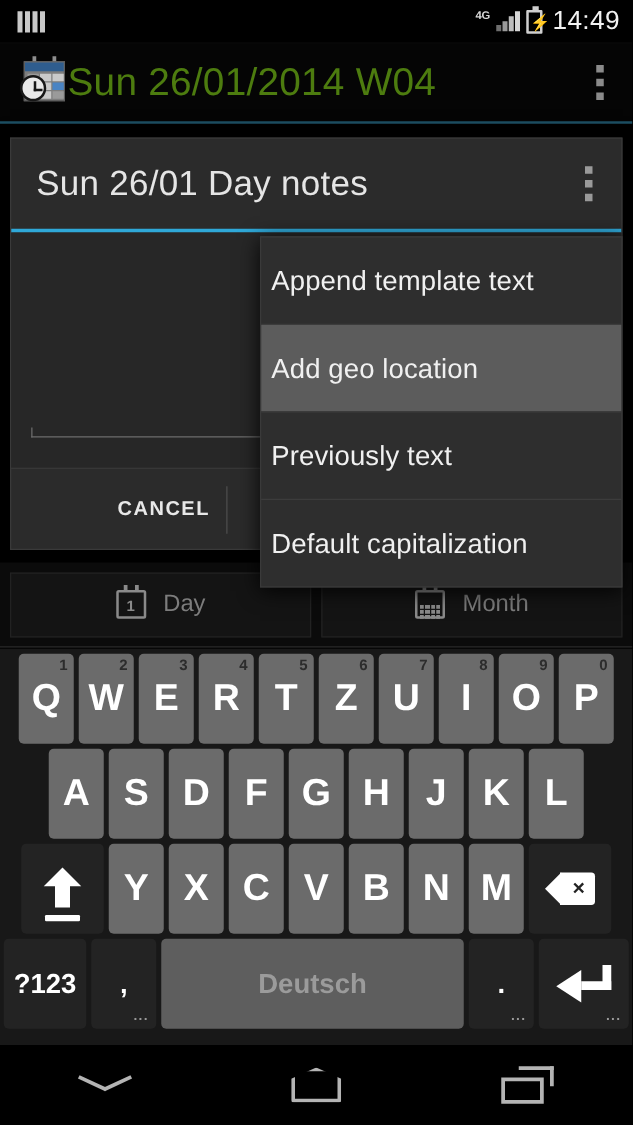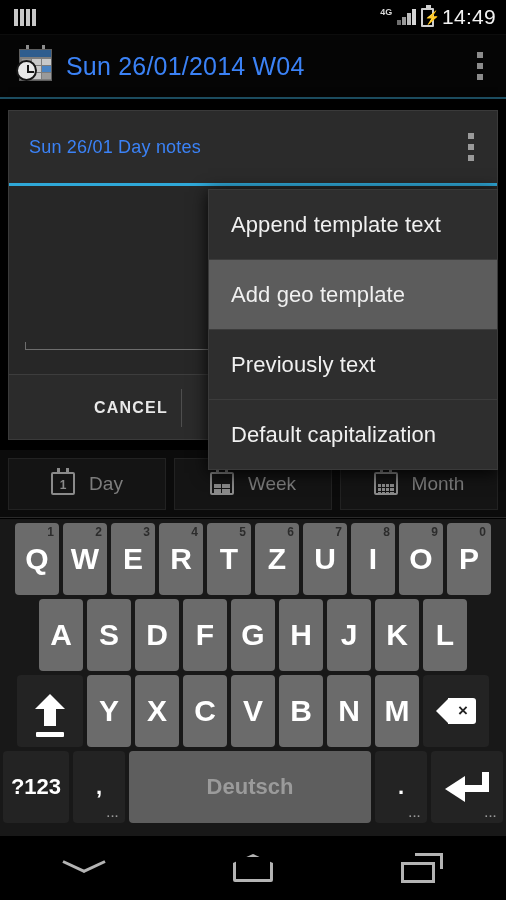--- a/index.html
+++ b/index.html
@@ -41,32 +41,32 @@
   .cal-head{ position:absolute; left:0; top:0; width:100%; height:7px; background:#2f5d8e;}
   .cal-grid{ position:absolute; left:2px; top:9px; width:29px; display:grid; grid-template-columns:repeat(3,1fr); gap:1px;}
   .cal-grid b{ display:block; height:6px; background:#c9c9c9;}
   .cal-grid b.hl{ background:#4a84c4;}
   .cal-grid b.dim{ background:#9a9a9a;}
   .cal-ring{ position:absolute; left:4px; top:14px; width:21px; height:21px; border-radius:50%;
              background:#e9e9e9; border:2px solid #171717;}
   .cal-ring:before{ content:""; position:absolute; left:9px; top:3px; width:2px; height:8px; background:#171717;}
   .cal-ring:after{ content:""; position:absolute; left:9px; top:9px; width:7px; height:2px; background:#171717;}
   .cal-pin{ position:absolute; width:3px; height:6px; background:#8e8e8e; top:-1px;}
-  .ab-title{ font-size:25px; color:#3b82f6; margin-left:12px; flex:1; letter-spacing:.2px;}
+  .ab-title{ font-size:31px; color:#4d7c0f; flex:1; letter-spacing:.2px;}
   .overflow{ width:40px; height:52px; display:flex; flex-direction:column; align-items:center;
              justify-content:center; gap:5px; cursor:pointer;}
   .overflow i{ display:block; width:6px; height:6px; background:#8b8b8b;}
 
   
   .dialog{
     position:absolute; left:8px; top:110px; width:490px; height:330px;
     background:#2b2b2b; border:1px solid #3a3a3a; box-shadow:0 4px 18px rgba(0,0,0,.85);
   }
   .dlg-head{ height:72px; display:flex; align-items:center; padding:0 6px 0 20px; position:relative;}
-  .dlg-title{ font-size:18px; color:#3b82f6; flex:1; letter-spacing:.2px;}
+  .dlg-title{ font-size:28px; color:#e5e5e5; flex:1; letter-spacing:.2px;}
   .dlg-ovf{ width:40px; height:60px; display:flex; flex-direction:column; align-items:center;
             justify-content:center; gap:5px; cursor:pointer;}
   .dlg-ovf i{ display:block; width:6px; height:6px; background:#9a9a9a;}
   .dlg-rule{ height:3px; background:#2fa8d8; }
   .dlg-body{ position:relative; height:188px; background:#272727; }
   .note-input{ position:absolute; left:16px; top:8px; right:16px; bottom:30px;
                background:transparent; color:#cfcfcf; font-size:17px; }
   .input-underline{ position:absolute; left:16px; right:16px; bottom:24px; height:1px; background:#6d6d6d;}
   .input-underline:before{ content:""; position:absolute; left:0; bottom:0; width:1px; height:8px; background:#6d6d6d;}
   .input-underline:after{ content:""; position:absolute; right:0; bottom:0; width:1px; height:8px; background:#6d6d6d;}
@@ -74,21 +74,21 @@
   .dlg-buttons{ height:66px; display:flex; align-items:center; position:relative;}
   .dlg-btn{ flex:1; text-align:center; font-size:16px; font-weight:bold; color:#e8e8e8;
             letter-spacing:1.2px; cursor:pointer;}
   .btn-divider{ position:absolute; left:172px; top:14px; width:1px; height:38px; background:#4e4e4e;}
 
   
   .menu{
     position:absolute; left:208px; top:189px; width:290px; background:#2e2e2e;
     box-shadow:0 3px 16px rgba(0,0,0,.9); border:1px solid #3a3a3a; z-index:40;
   }
-  .menu-item{ height:69px; display:flex; align-items:center; padding-left:22px;
+  .menu-item{ height:69px; display:flex; align-items:center; padding-left:8px;
               font-size:22px; color:#f0f0f0; cursor:pointer; letter-spacing:.1px;}
   .menu-item.selected{ background:#5c5c5c; }
   .menu-div{ height:1px; background:#3c3c3c; margin:0; }
 
   
   .tabs{ position:absolute; left:0; top:450px; width:506px; height:68px;
          background:#0b0b0b; display:flex; align-items:center; padding:0 8px; gap:8px;
          border-bottom:1px solid #2a2a2a; }
   .tab{ flex:1; height:52px; background:#141414; border:1px solid #222; display:flex;
         align-items:center; justify-content:center; gap:14px; cursor:pointer;}
@@ -229,44 +229,33 @@
     <div class="dlg-buttons">
       <div class="dlg-btn">CANCEL</div>
       <div class="btn-divider"></div>
       <div class="dlg-btn"></div>
     </div>
   </div>
 
   <div class="menu">
     <div class="menu-item">Append template text</div>
     <div class="menu-div"></div>
-    <div class="menu-item selected">Add geo template</div>
+    <div class="menu-item selected">Add geo location</div>
     <div class="menu-div"></div>
     <div class="menu-item">Previously text</div>
     <div class="menu-div"></div>
     <div class="menu-item">Default capitalization</div>
   </div>
 
   <div class="tabs">
     <div class="tab">
       <span class="tico">
           <span>1</span>
         </span>
       <span class="tab-label">Day</span>
-    </div>
-    <div class="tab">
-      <span class="tico">
-        <span class="g w">
-            <b></b>
-            <b></b>
-            <b></b>
-            <b></b>
-          </span>
-      </span>
-      <span class="tab-label">Week</span>
     </div>
     <div class="tab">
       <span class="tico">
         <span class="g m">
             <b></b>
             <b></b>
             <b></b>
             <b></b>
             <b></b>
             <b></b>

